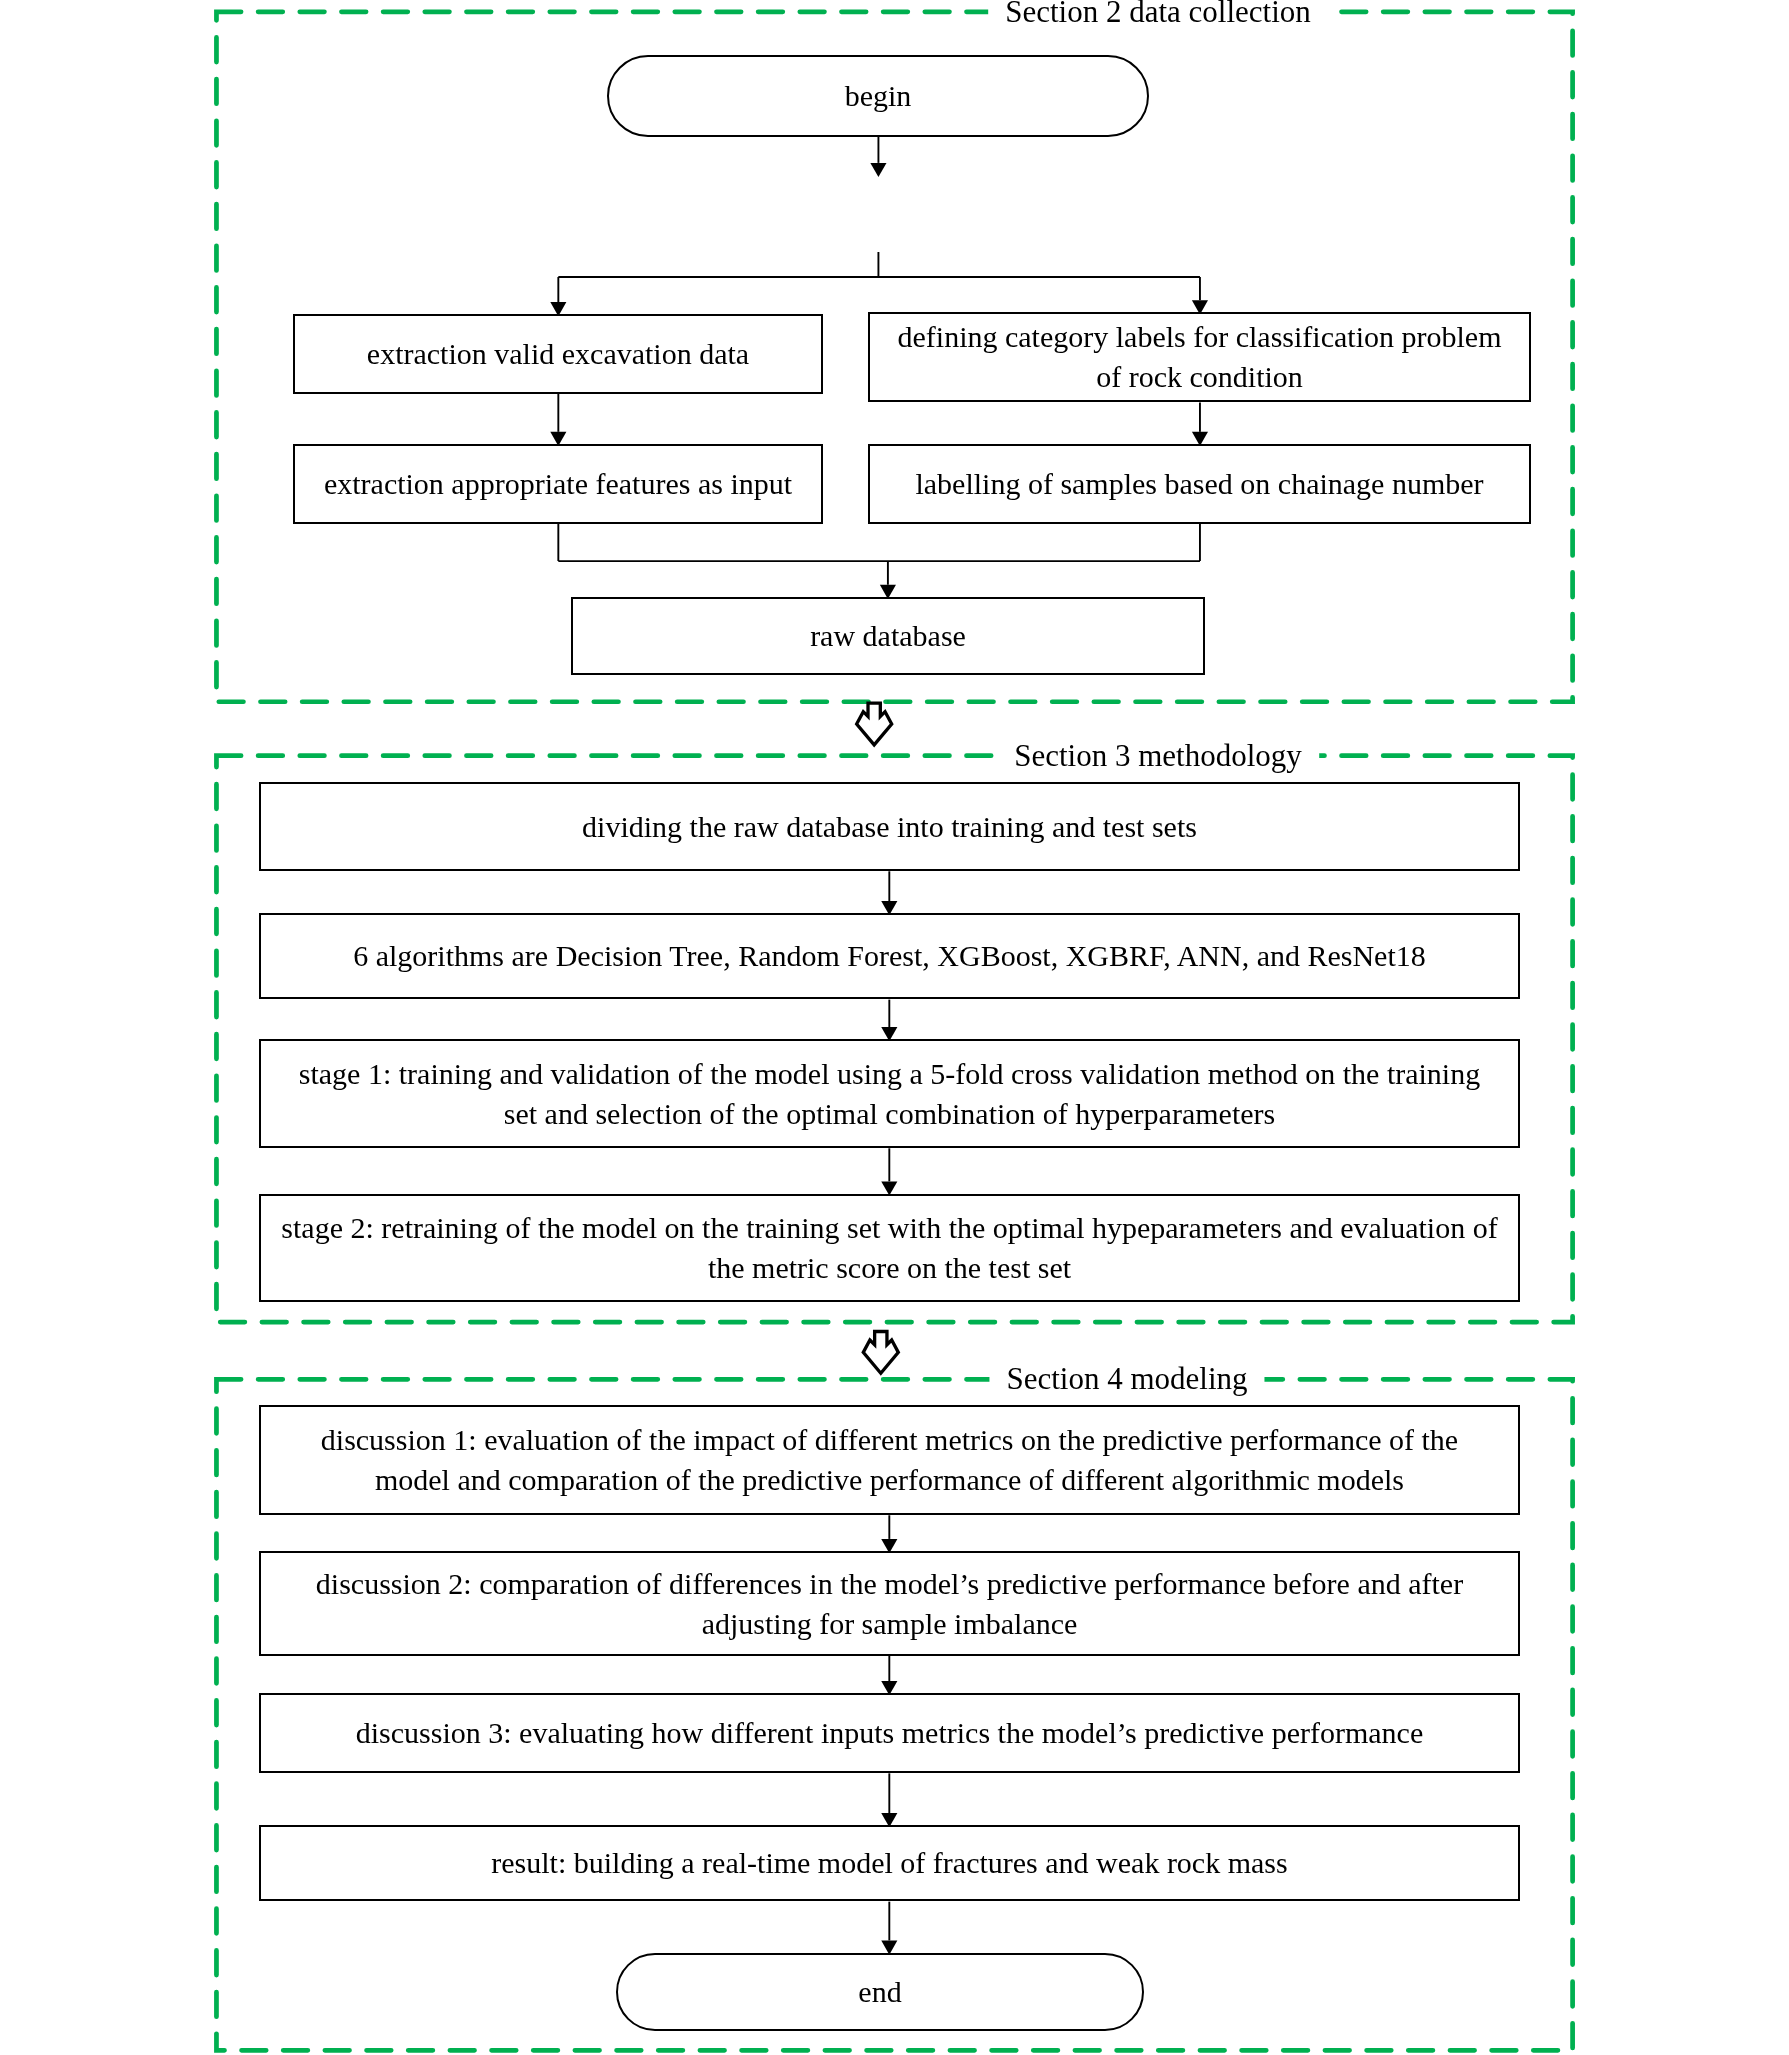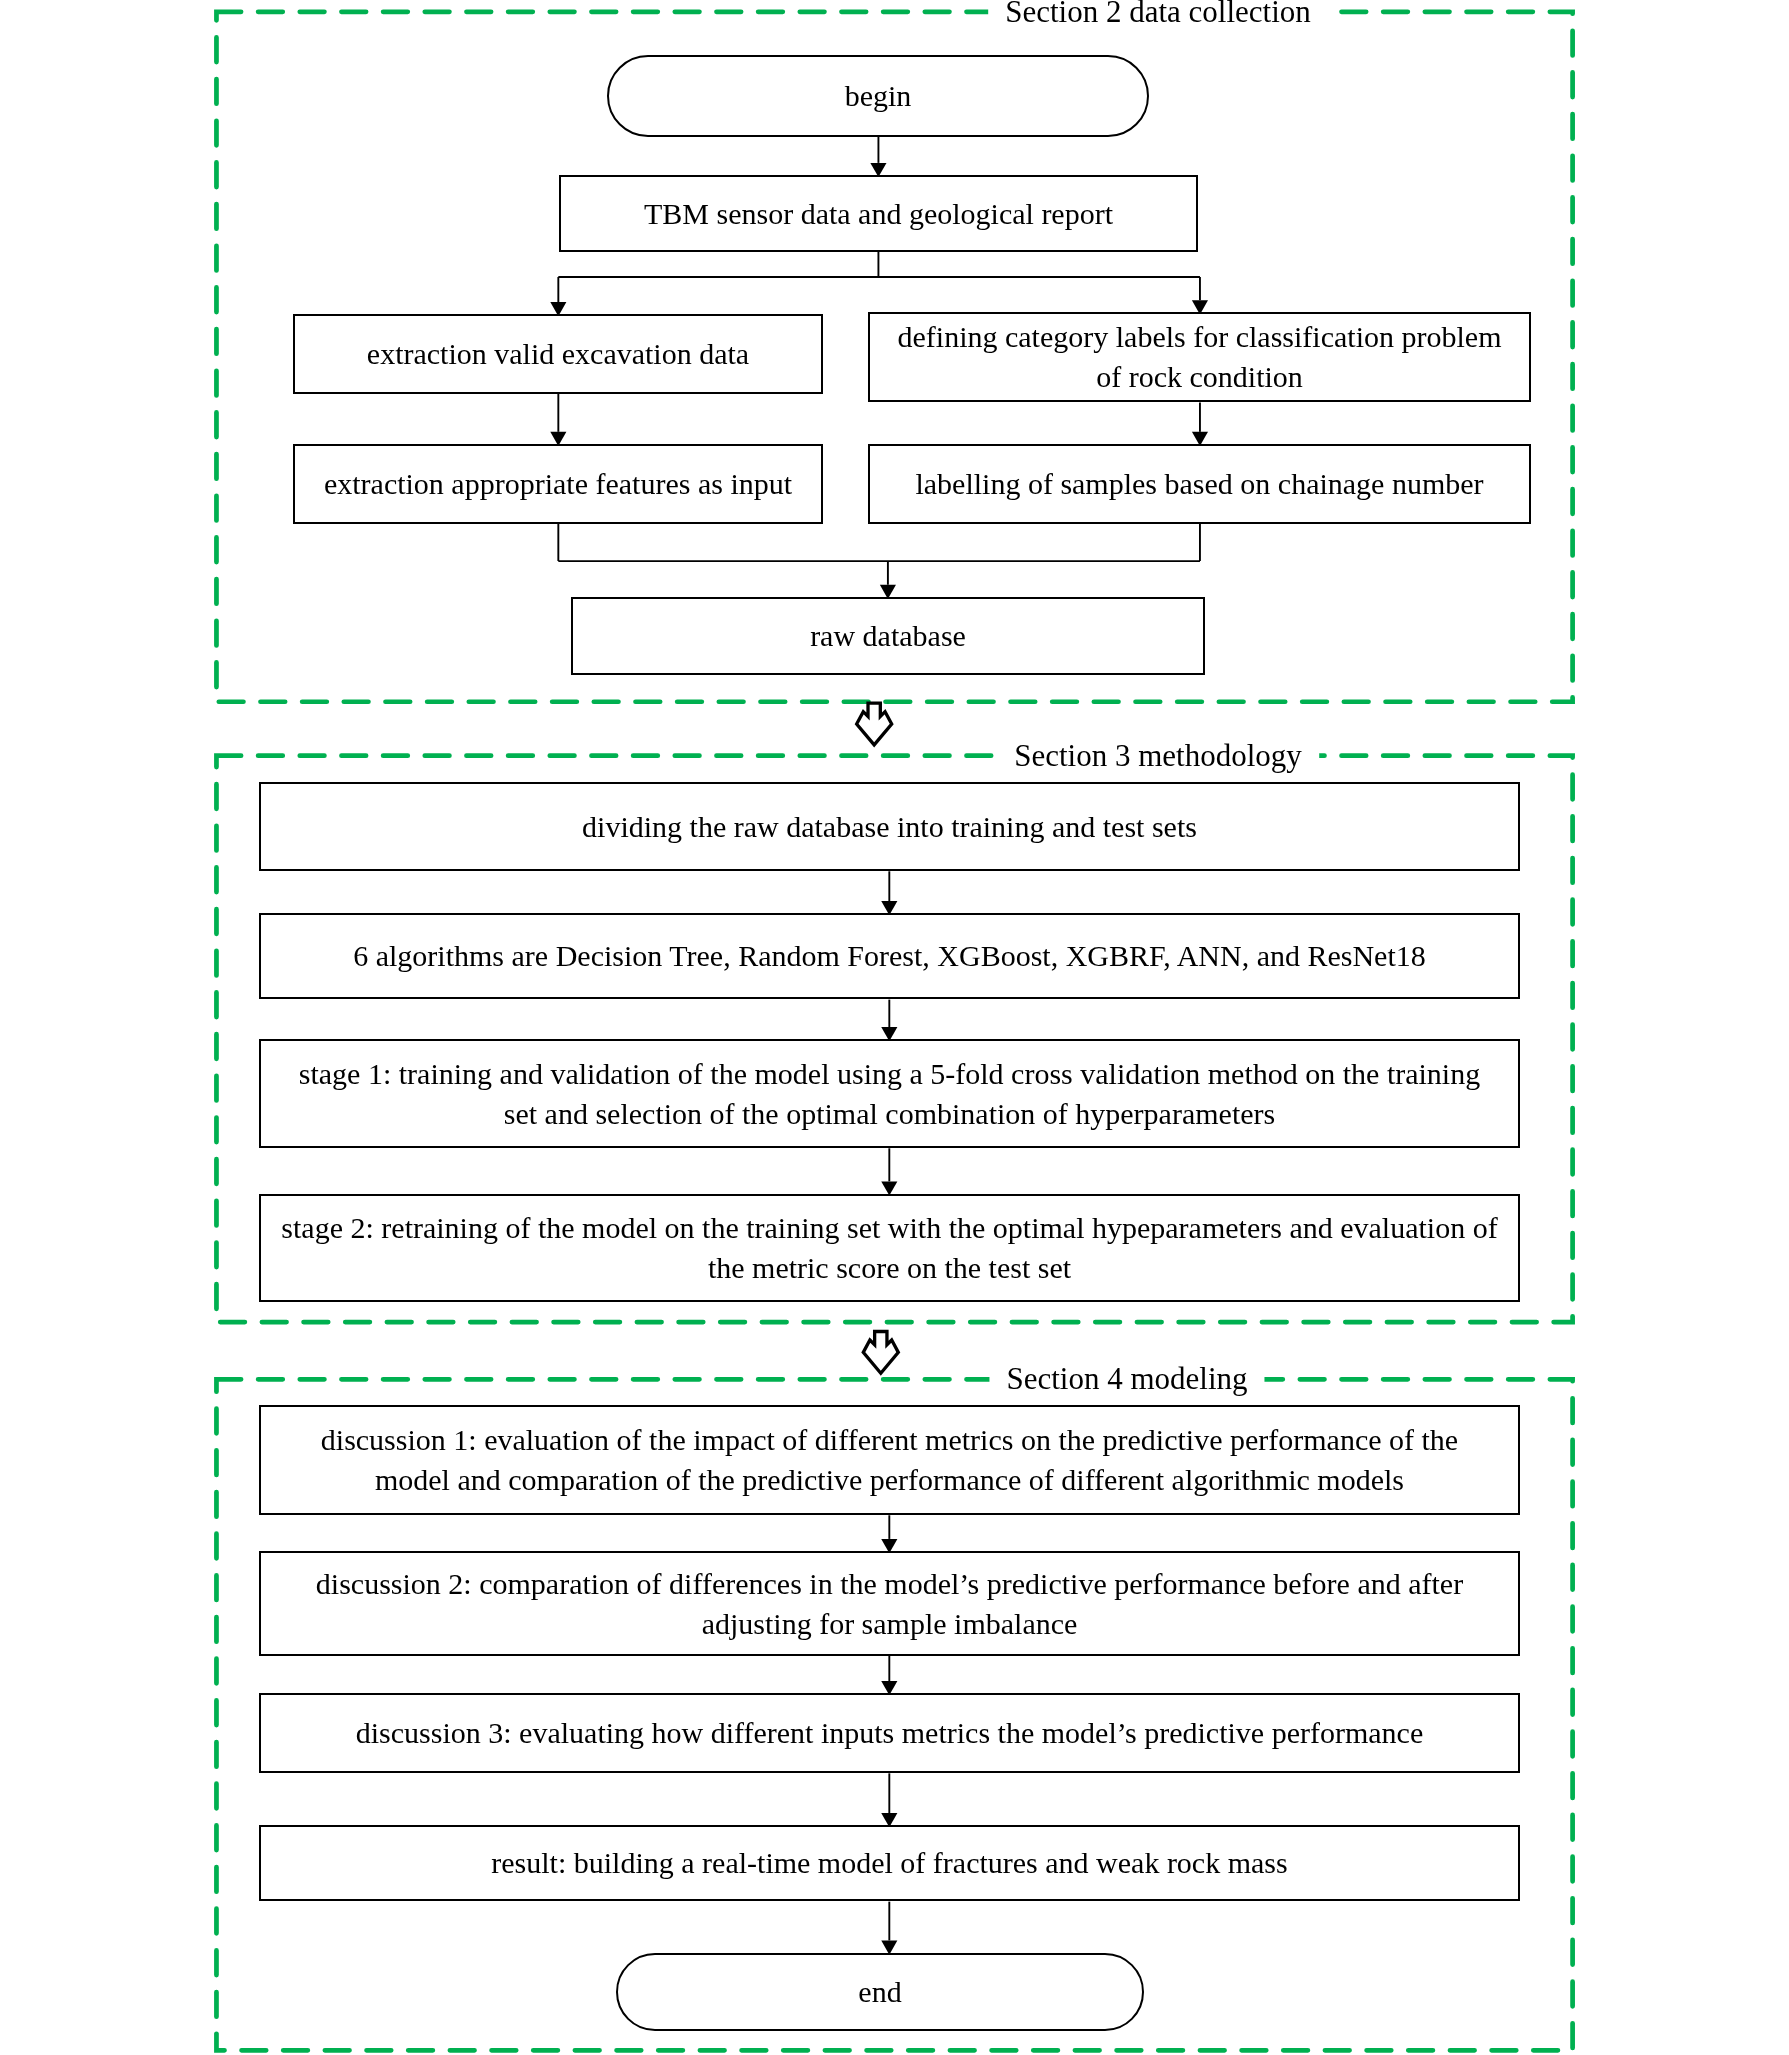--- a/index.html
+++ b/index.html
@@ -103,21 +103,20 @@
       <path class="flowline" d="M1878 4016 V4098"></path>
       <polygon class="arrowhead" points="1861,4098 1895,4098 1878,4128"></polygon>
     </g>
   </svg>
 
   <div class="seclabel" style="left:1158px;top:12px">Section 2 data collection</div>
   <div class="seclabel" style="left:1158px;top:756px">Section 3 methodology</div>
   <div class="seclabel" style="left:1127px;top:1379px">Section 4 modeling</div>
 
   <div class="box stadium nowrap" style="left:607px;top:55px;width:542px;height:82px">begin</div>
-  <div class="box nowrap" style="left:559px;top:175px;width:639px;height:77px">TBM sensor data and geological report</div>
   <div class="box nowrap" style="left:293px;top:314px;width:530px;height:80px">extraction valid excavation data</div>
   <div class="box" style="left:868px;top:312px;width:663px;height:90px">defining category labels for classification problem of rock condition</div>
   <div class="box nowrap" style="left:293px;top:444px;width:530px;height:80px">extraction appropriate features as input</div>
   <div class="box nowrap" style="left:868px;top:444px;width:663px;height:80px">labelling of samples based on chainage number</div>
   <div class="box nowrap" style="left:571px;top:597px;width:634px;height:78px">raw database</div>
 
   <div class="box nowrap" style="left:259px;top:782px;width:1261px;height:89px">dividing the raw database into training and test sets</div>
   <div class="box nowrap" style="left:259px;top:913px;width:1261px;height:86px">6 algorithms are Decision Tree, Random Forest, XGBoost, XGBRF, ANN, and ResNet18</div>
   <div class="box" style="left:259px;top:1039px;width:1261px;height:109px">stage 1: training and validation of the model using a 5-fold cross validation method on the training set and selection of the optimal combination of hyperparameters</div>
   <div class="box" style="left:259px;top:1194px;width:1261px;height:108px">stage 2: retraining of the model on the training set with the optimal hypeparameters and evaluation of the metric score on the test set</div>

